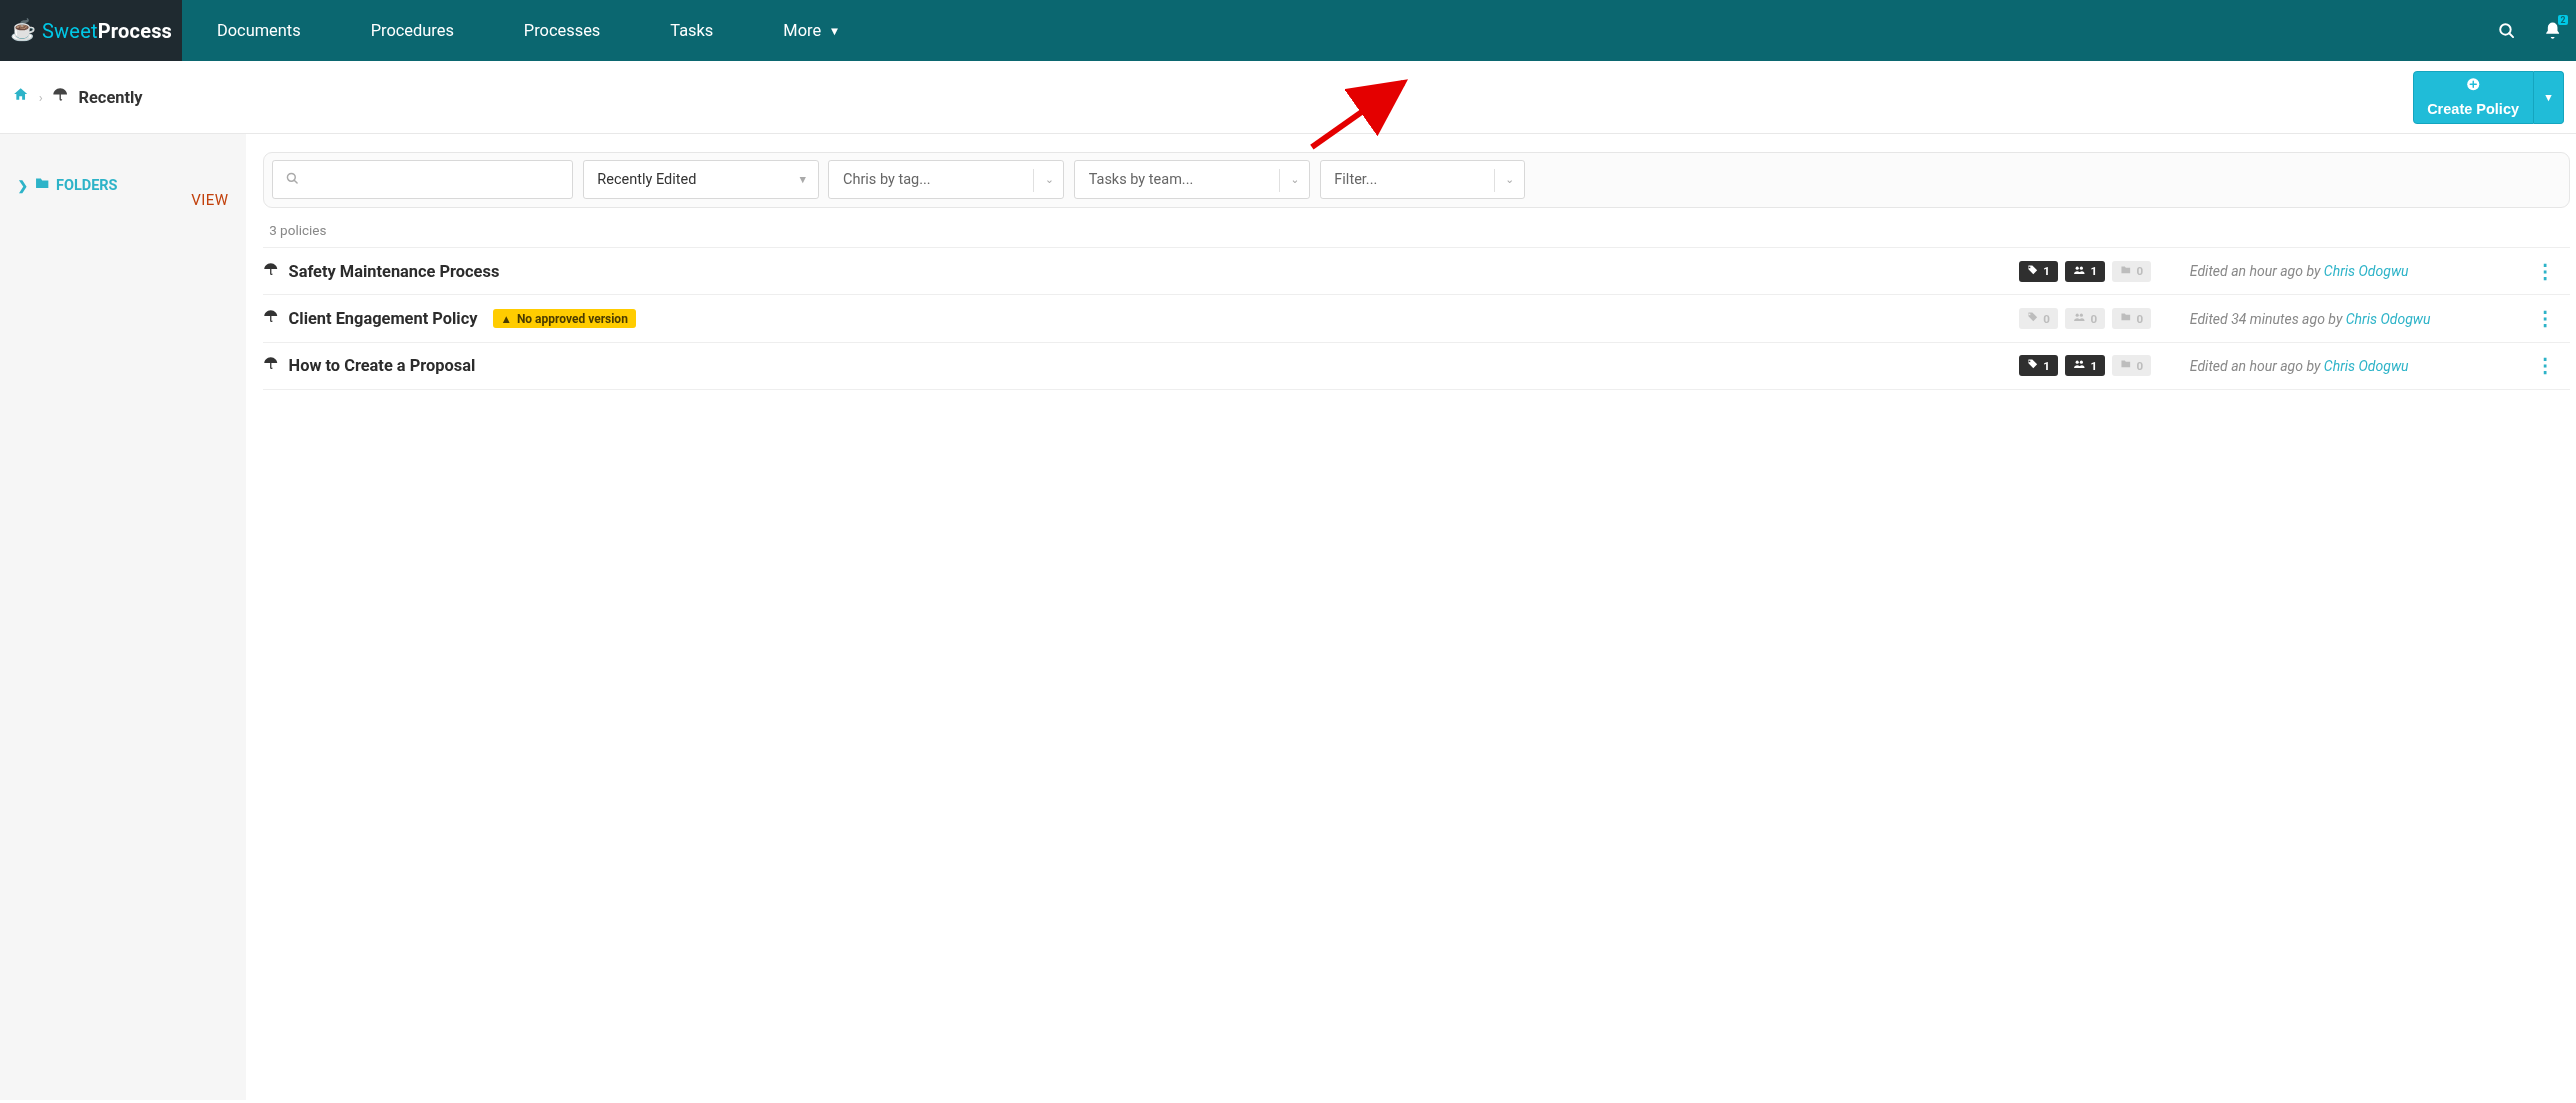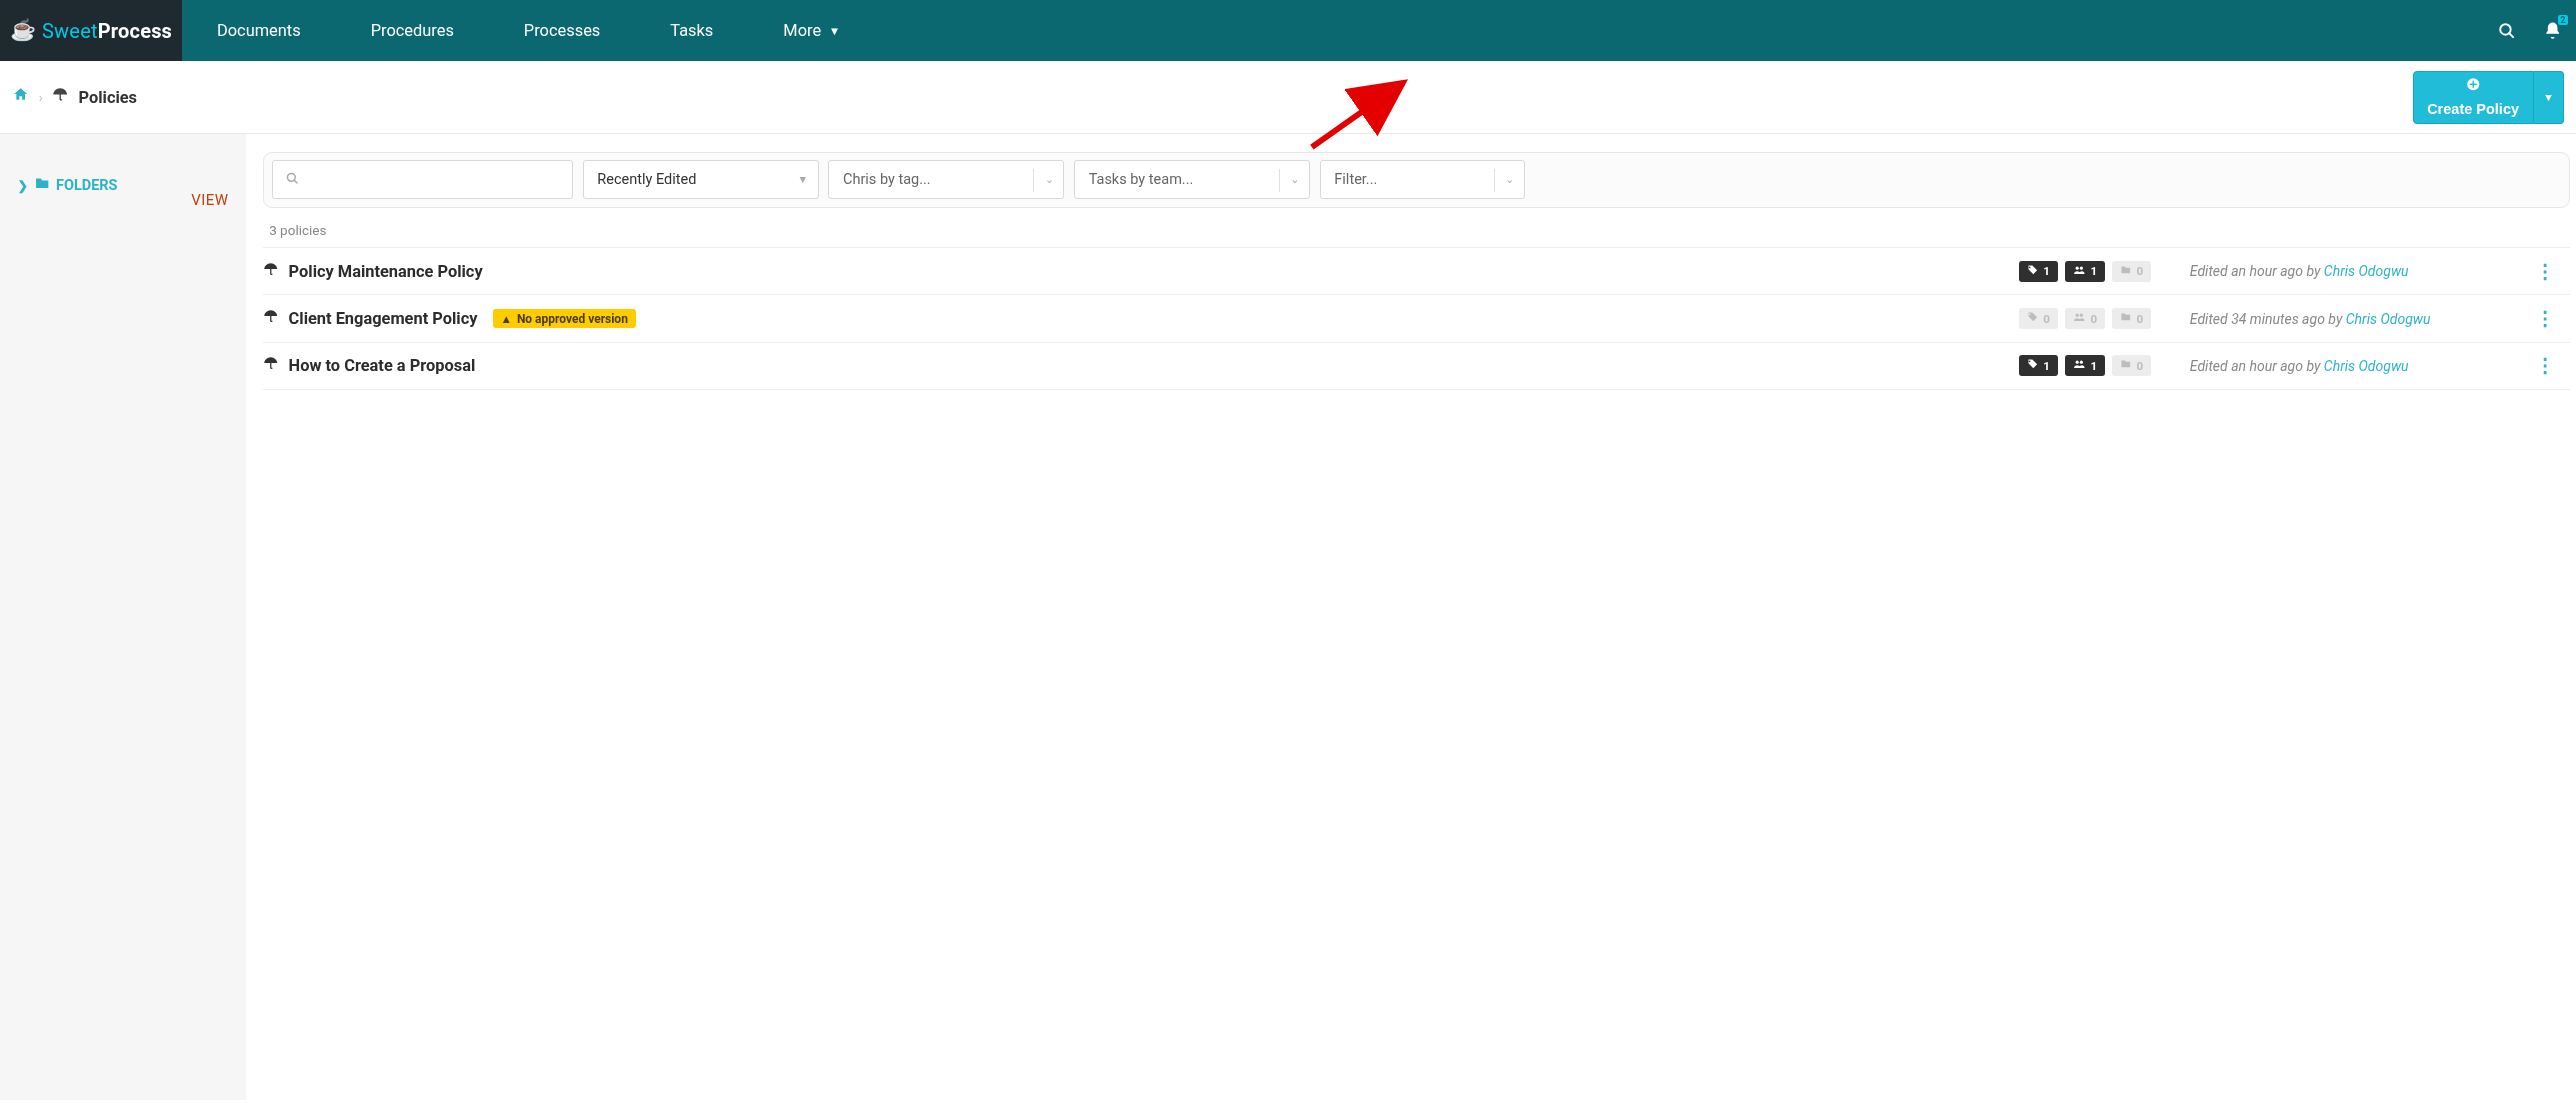--- a/index.html
+++ b/index.html
@@ -137,21 +137,21 @@
       <svg width="17.4" height="17.4" viewBox="0 0 24 24" fill="currentColor">
           <path d="M12 3l9 8h-3v8h-4v-5h-4v5H6v-8H3z"></path>
         </svg>
     </span>
     <span class="sep">›</span>
     <span class="umbrella-ic">
       <svg width="16.4" height="16.4" viewBox="0 0 24 24" fill="currentColor">
           <path d="M12 2C6 2 2 7 2 11h20c0-4-4-9-10-9zm-1 9v7a2 2 0 0 0 4 0h-2v-7h-2z"></path>
         </svg>
     </span>
-    <span class="crumb-label">Policies</span>
+    <span class="crumb-label">Recently</span>
   </div>
   <div class="create-btn-wrap">
     <button class="create-btn">
       <span class="plus-ic">
         <svg width="14.5" height="14.5" viewBox="0 0 24 24" fill="currentColor">
             <circle cx="12" cy="12" r="10" fill="#fff"></circle>
             <path d="M12 7v10M7 12h10" stroke="#20bcd8" stroke-width="2.4" stroke-linecap="round"></path>
           </svg>
       </span>
       <span>Create Policy</span>
@@ -210,21 +210,21 @@
     <div class="count-line">3 policies</div>
 
     <div id="rows">
         <div class="policy-row first">
     <div class="row-left">
       <span class="umbrella-ic">
         <svg width="15.5" height="15.5" viewBox="0 0 24 24" fill="currentColor">
                 <path d="M12 2C6 2 2 7 2 11h20c0-4-4-9-10-9zm-1 9v7a2 2 0 0 0 4 0h-2v-7h-2z"></path>
               </svg>
       </span>
-      <span class="row-title">Policy Maintenance Policy</span>
+      <span class="row-title">Safety Maintenance Process</span>
 
     </div>
     <div class="row-spacer"></div>
     <div class="badges">
       <span class="badge dark">
         <span class="ic"><svg width="11.6" height="11.6" viewBox="0 0 24 24" fill="currentColor">
                   <path d="M3 3h8l10 10-8 8L3 11V3zm4 4a1.5 1.5 0 1 0 0 .001z"></path>
                 </svg></span>
         <span>1</span>
       </span>

